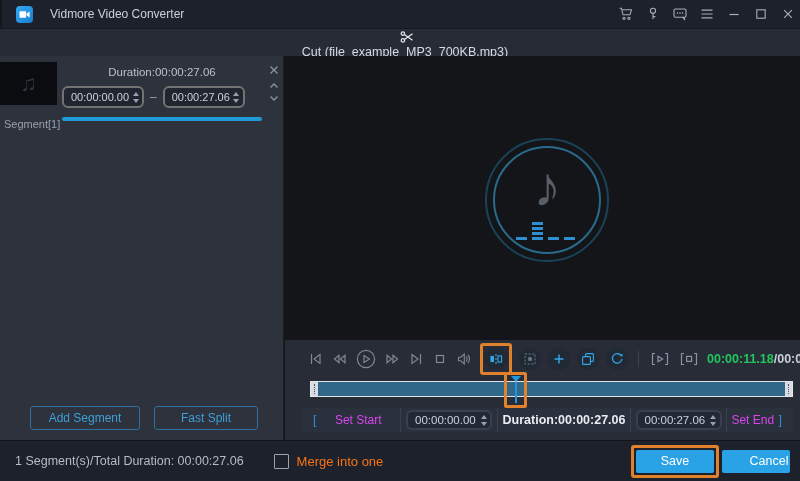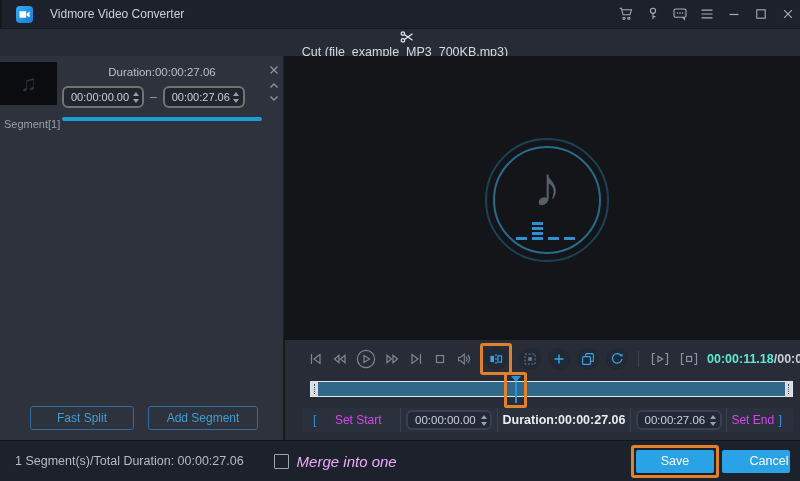--- a/index.html
+++ b/index.html
@@ -61,21 +61,21 @@
   
   .controls{position:absolute;left:0;top:284px;width:515px;height:100px;background:#272C37;}
   .transport{position:absolute;left:0;top:3px;right:6px;height:32px;display:flex;align-items:center;
     padding-left:22px;gap:7px;}
   .t-ic{flex:0 0 auto;display:flex;align-items:center;justify-content:center;cursor:pointer;}
   .icon-circle{width:22px;height:22px;border-radius:50%;background:#212935;display:flex;
     align-items:center;justify-content:center;flex:0 0 auto;cursor:pointer;}
   .hl-split{border:3px solid #E0812E;border-radius:3px;padding:2px;display:flex;flex:0 0 auto;}
   .vsep{width:1px;height:16px;background:#3C4450;margin:0 3px;flex:0 0 auto;}
   .time{margin-left:auto;font-size:12.5px;font-weight:bold;color:#C9CFD8;white-space:nowrap;}
-  .time .cur{color:#5eead4;}
+  .time .cur{color:#22c55e;}
   
   .timeline{position:absolute;left:25px;right:7px;top:41px;height:14px;background:#31688A;
     border:1px solid #E3E7EC;cursor:pointer;}
   .tl-h{position:absolute;top:0;bottom:0;width:7px;background:#D9DDE3;cursor:ew-resize;}
   .tl-h.l{left:0;}.tl-h.r{right:0;}
   .tl-h i{position:absolute;left:3px;top:2px;bottom:2px;border-left:1px dotted #4A5058;}
   .ph-box{position:absolute;left:42.5%;top:-10px;width:23px;height:36px;margin-left:-11px;
     border:3px solid #E0812E;border-radius:2px;box-sizing:border-box;display:flex;
     flex-direction:column;align-items:center;z-index:3;}
   .ph-tri{margin-top:1px;width:0;height:0;border-left:5.5px solid transparent;
@@ -97,21 +97,21 @@
   .send .bracket{margin-right:11px;}
   .dur-lbl{font-weight:bold;color:#E9ECF1;font-size:12.5px;}
   .tbox.small{width:86px;height:20px;background:#222835;border-color:#39414E;}
   .tbox.small input{font-size:11.5px;}
   
   .statusbar{position:absolute;left:0;top:440px;width:800px;height:41px;background:#1C212B;
     border-top:1px solid #10141B;display:flex;align-items:center;box-sizing:border-box;padding:0 10px;}
   .summary{margin-left:5px;color:#B5BCC6;font-size:12.5px;}
   .merge{display:flex;align-items:center;margin-left:30px;gap:8px;}
   .checkbox{width:13px;height:13px;border:1px solid #9BA3AF;background:transparent;border-radius:1px;cursor:pointer;}
-  .merge-lbl{color:#f0abfc;font-size:15px;font-style:italic;}
+  .merge-lbl{color:#f97316;font-size:13px;}
   .actions{margin-left:auto;display:flex;align-items:center;gap:3px;}
   .hl-save{border:3px solid #E0812E;border-radius:3px;padding:2px;display:flex;}
   .btn{width:78px;height:23px;background:#29A2E6;color:#fff;font-size:12.5px;border:none;
     border-radius:2px;display:flex;align-items:center;justify-content:center;cursor:pointer;font-family:inherit;}
   .btn.cancel{width:68px;padding-left:32px;}
 </style>
 </head>
 <body>
 
 <div class="titlebar">
@@ -230,22 +230,22 @@
         </svg>
     </span>
     <span class="seg-ctrl">
       <svg width="12" height="10" viewBox="0 0 12 10" fill="none" stroke="#8B94A2" stroke-width="1.3">
           <path d="M2.5 2.5L6 6l3.5-3.5"></path>
         </svg>
     </span>
   </div>
 
   <div class="side-buttons">
+    <button class="side-btn">Add Segment</button>
     <button class="side-btn fast">Fast Split</button>
-    <button class="side-btn">Add Segment</button>
   </div>
 </div>
 
 <div class="content">
   <div class="preview">
     <div class="ring outer"></div>
     <div class="ring inner"></div>
     <div class="note">♪</div>
     <div class="eq">
       <span class="dash"></span>

